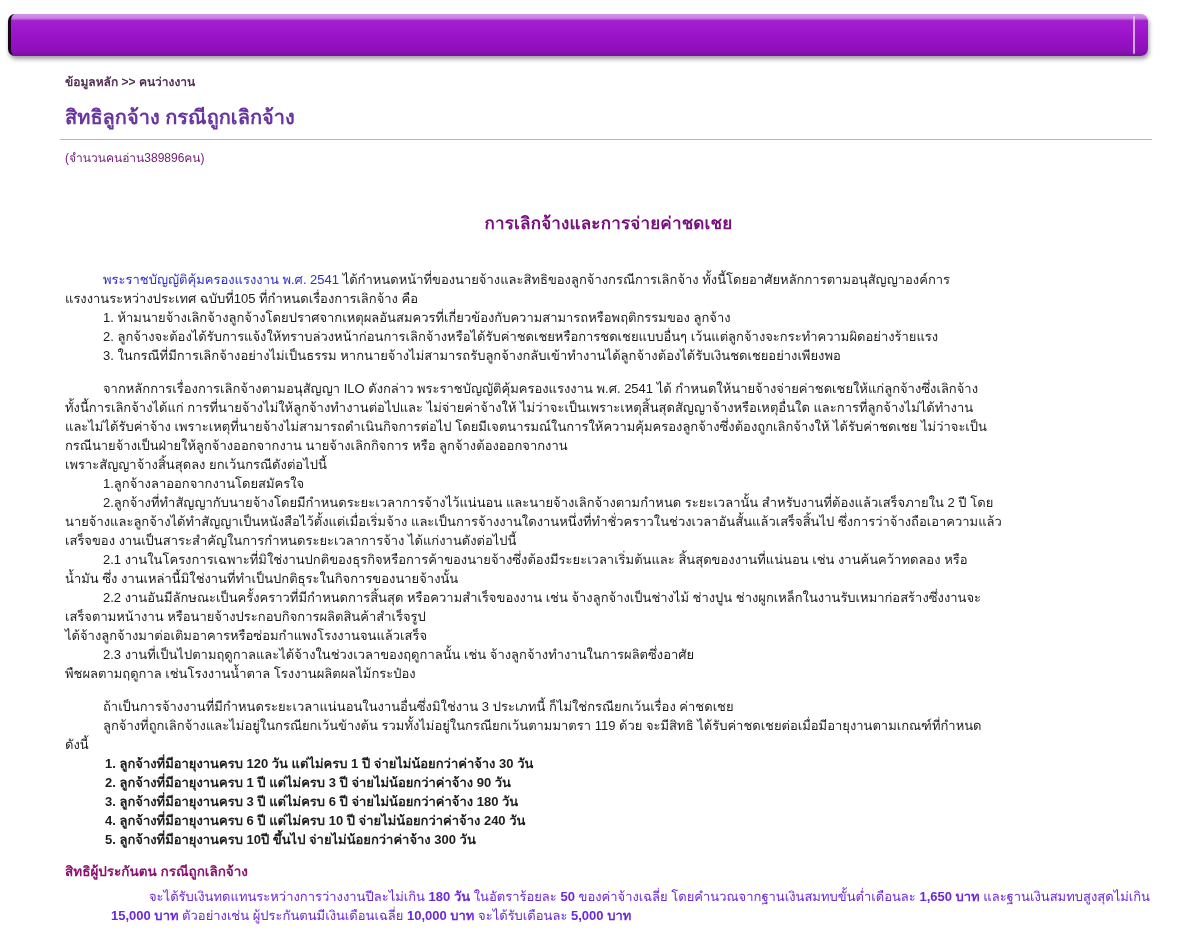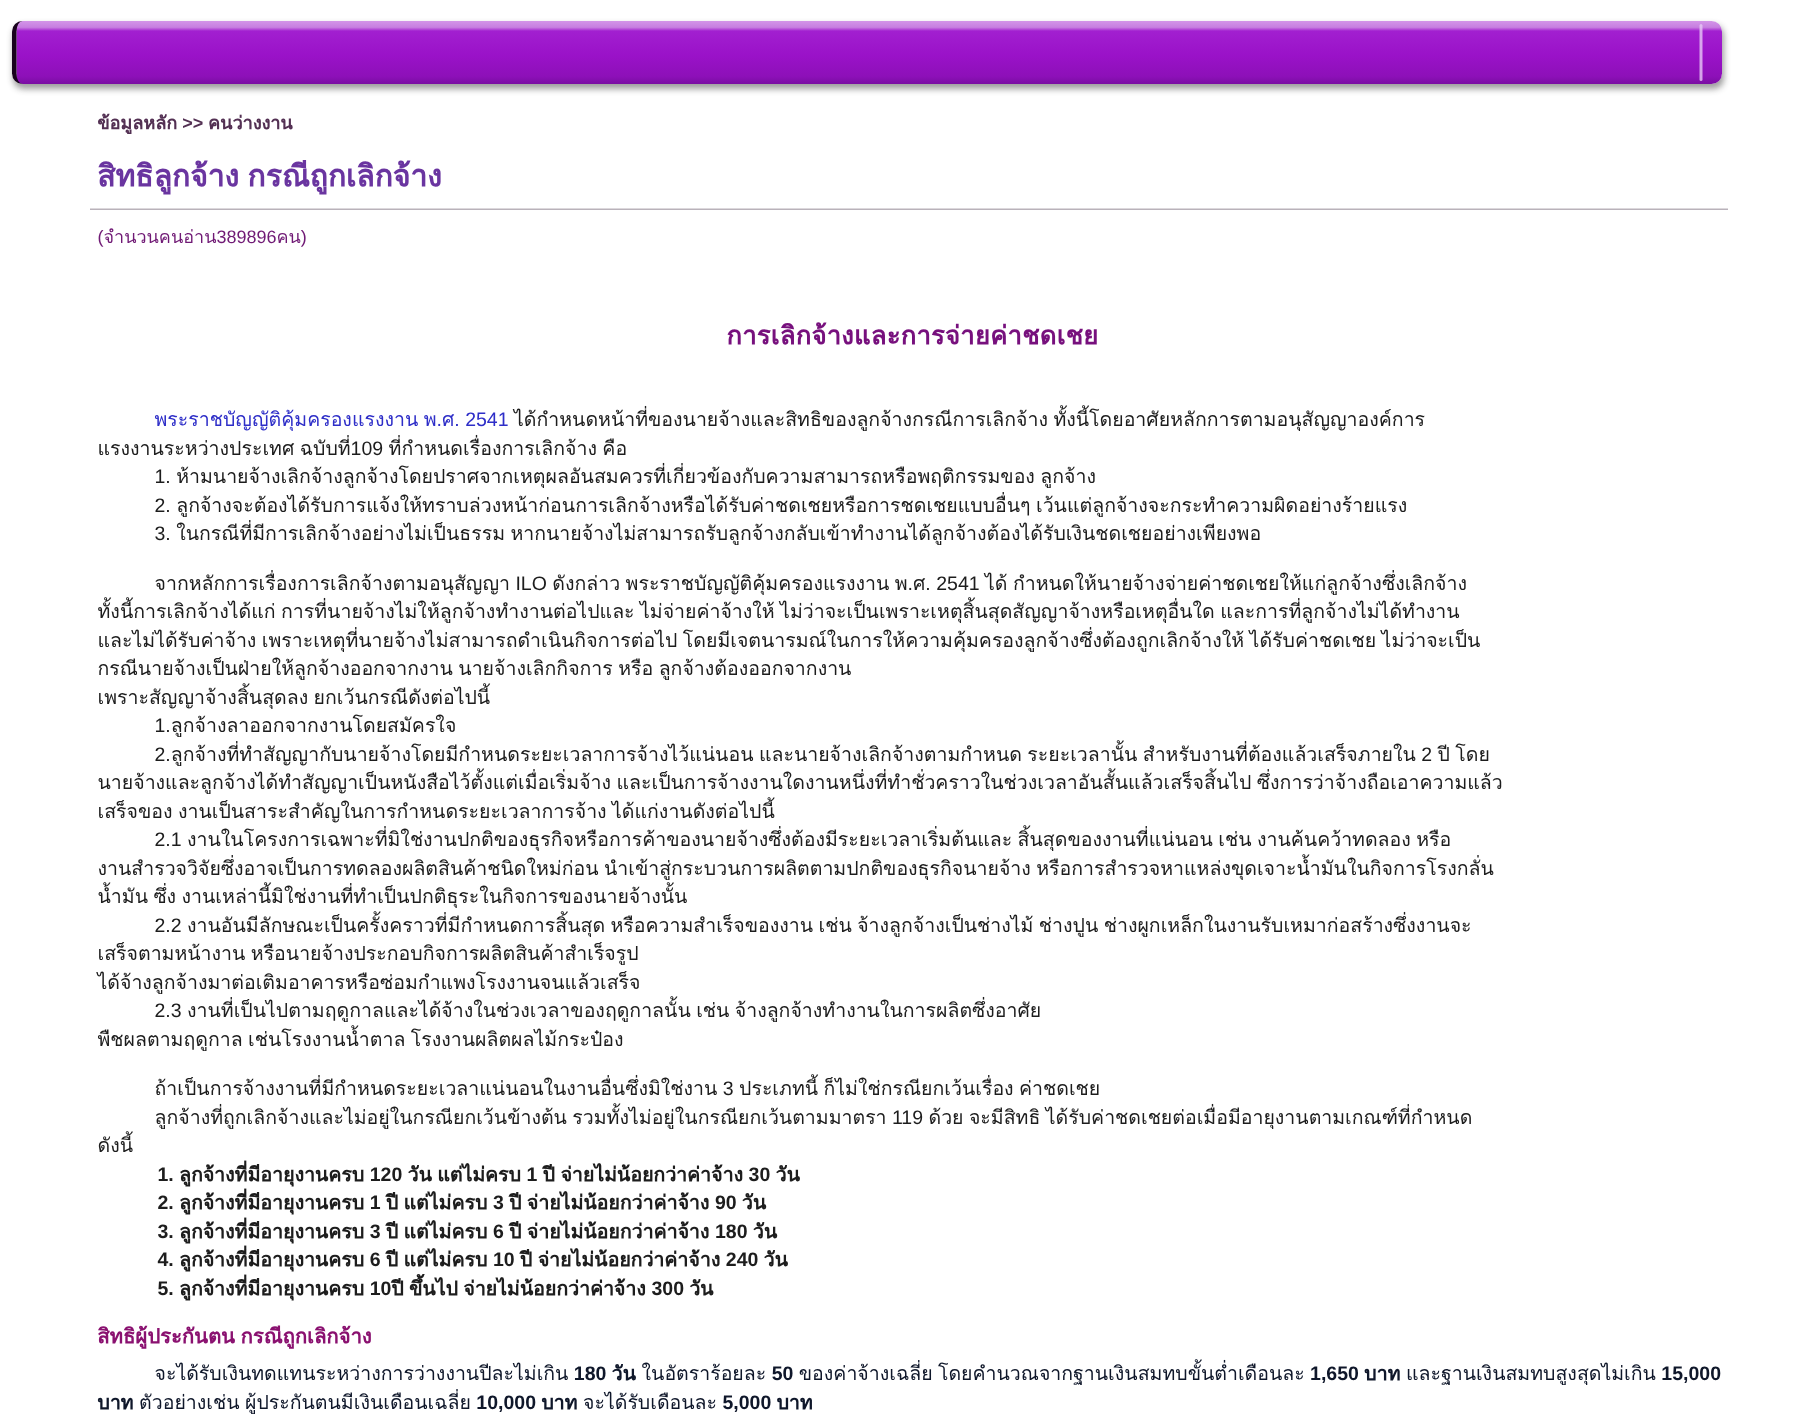--- a/index.html
+++ b/index.html
@@ -50,21 +50,21 @@
   .line{white-space:normal;}
   .ind{padding-left:38px;}
   .gap{margin-top:14px;}
   .link{color:#2e2ec8;cursor:pointer;}
   .rates{font-weight:bold;}
   .rates .line{padding-left:40px;}
   .insured-heading{
     margin-top:13px;font-size:13.5px;font-weight:bold;color:#8a1170;
   }
   .insured-para{
-    margin-top:6px;color:#0f172a;text-indent:38px;
+    margin-top:6px;color:#6d28d9;text-indent:38px;margin-left:46px;
   }
   .insured-para .b{font-weight:bold;}
 </style>
 </head>
 <body>
 
 <div class="banner"></div>
 
 <div class="breadcrumb">ข้อมูลหลัก &gt;&gt; คนว่างงาน</div>
 
@@ -73,41 +73,40 @@
 <hr class="rule">
 
 <div class="read-count">(จำนวนคนอ่าน389896คน)</div>
 
 <div class="article-heading">การเลิกจ้างและการจ่ายค่าชดเชย</div>
 
 <div class="content">
 
   <div>
     <div class="line ind"><span class="link">พระราชบัญญัติคุ้มครองแรงงาน พ.ศ. 2541</span><span> ได้กำหนดหน้าที่ของนายจ้างและสิทธิของลูกจ้างกรณีการเลิกจ้าง ทั้งนี้โดยอาศัยหลักการตามอนุสัญญาองค์การ</span></div>
-    <div class="line">แรงงานระหว่างประเทศ ฉบับที่109 ที่กำหนดเรื่องการเลิกจ้าง คือ</div>
+    <div class="line">แรงงานระหว่างประเทศ ฉบับที่105 ที่กำหนดเรื่องการเลิกจ้าง คือ</div>
     <div class="line ind">1. ห้ามนายจ้างเลิกจ้างลูกจ้างโดยปราศจากเหตุผลอันสมควรที่เกี่ยวข้องกับความสามารถหรือพฤติกรรมของ ลูกจ้าง</div>
     <div class="line ind">2. ลูกจ้างจะต้องได้รับการแจ้งให้ทราบล่วงหน้าก่อนการเลิกจ้างหรือได้รับค่าชดเชยหรือการชดเชยแบบอื่นๆ เว้นแต่ลูกจ้างจะกระทำความผิดอย่างร้ายแรง</div>
     <div class="line ind">3. ในกรณีที่มีการเลิกจ้างอย่างไม่เป็นธรรม หากนายจ้างไม่สามารถรับลูกจ้างกลับเข้าทำงานได้ลูกจ้างต้องได้รับเงินชดเชยอย่างเพียงพอ</div>
   </div>
 
   <div class="gap">
     <div class="line ind">จากหลักการเรื่องการเลิกจ้างตามอนุสัญญา ILO ดังกล่าว พระราชบัญญัติคุ้มครองแรงงาน พ.ศ. 2541 ได้ กำหนดให้นายจ้างจ่ายค่าชดเชยให้แก่ลูกจ้างซึ่งเลิกจ้าง</div>
     <div class="line">ทั้งนี้การเลิกจ้างได้แก่ การที่นายจ้างไม่ให้ลูกจ้างทำงานต่อไปและ ไม่จ่ายค่าจ้างให้ ไม่ว่าจะเป็นเพราะเหตุสิ้นสุดสัญญาจ้างหรือเหตุอื่นใด และการที่ลูกจ้างไม่ได้ทำงาน</div>
     <div class="line">และไม่ได้รับค่าจ้าง เพราะเหตุที่นายจ้างไม่สามารถดำเนินกิจการต่อไป โดยมีเจตนารมณ์ในการให้ความคุ้มครองลูกจ้างซึ่งต้องถูกเลิกจ้างให้ ได้รับค่าชดเชย ไม่ว่าจะเป็น</div>
     <div class="line">กรณีนายจ้างเป็นฝ่ายให้ลูกจ้างออกจากงาน นายจ้างเลิกกิจการ หรือ ลูกจ้างต้องออกจากงาน</div>
     <div class="line">เพราะสัญญาจ้างสิ้นสุดลง ยกเว้นกรณีดังต่อไปนี้</div>
   </div>
 
   <div>
     <div class="line ind">1.ลูกจ้างลาออกจากงานโดยสมัครใจ</div>
     <div class="line ind">2.ลูกจ้างที่ทำสัญญากับนายจ้างโดยมีกำหนดระยะเวลาการจ้างไว้แน่นอน และนายจ้างเลิกจ้างตามกำหนด ระยะเวลานั้น สำหรับงานที่ต้องแล้วเสร็จภายใน 2 ปี โดย</div>
     <div class="line">นายจ้างและลูกจ้างได้ทำสัญญาเป็นหนังสือไว้ตั้งแต่เมื่อเริ่มจ้าง และเป็นการจ้างงานใดงานหนึ่งที่ทำชั่วคราวในช่วงเวลาอันสั้นแล้วเสร็จสิ้นไป ซึ่งการว่าจ้างถือเอาความแล้ว</div>
     <div class="line">เสร็จของ งานเป็นสาระสำคัญในการกำหนดระยะเวลาการจ้าง ได้แก่งานดังต่อไปนี้</div>
     <div class="line ind">2.1 งานในโครงการเฉพาะที่มิใช่งานปกติของธุรกิจหรือการค้าของนายจ้างซึ่งต้องมีระยะเวลาเริ่มต้นและ สิ้นสุดของงานที่แน่นอน เช่น งานค้นคว้าทดลอง หรือ</div>
-    <div class="line">งานสำรวจวิจัยซึ่งอาจเป็นการทดลองผลิตสินค้าชนิดใหม่ก่อน นำเข้าสู่กระบวนการผลิตตามปกติของธุรกิจนายจ้าง หรือการสำรวจหาแหล่งขุดเจาะน้ำมันในกิจการโรงกลั่น</div>
     <div class="line">น้ำมัน ซึ่ง งานเหล่านี้มิใช่งานที่ทำเป็นปกติธุระในกิจการของนายจ้างนั้น</div>
     <div class="line ind">2.2 งานอันมีลักษณะเป็นครั้งคราวที่มีกำหนดการสิ้นสุด หรือความสำเร็จของงาน เช่น จ้างลูกจ้างเป็นช่างไม้ ช่างปูน ช่างผูกเหล็กในงานรับเหมาก่อสร้างซึ่งงานจะ</div>
     <div class="line">เสร็จตามหน้างาน หรือนายจ้างประกอบกิจการผลิตสินค้าสำเร็จรูป</div>
     <div class="line">ได้จ้างลูกจ้างมาต่อเติมอาคารหรือซ่อมกำแพงโรงงานจนแล้วเสร็จ</div>
     <div class="line ind">2.3 งานที่เป็นไปตามฤดูกาลและได้จ้างในช่วงเวลาของฤดูกาลนั้น เช่น จ้างลูกจ้างทำงานในการผลิตซึ่งอาศัย</div>
     <div class="line">พืชผลตามฤดูกาล เช่นโรงงานน้ำตาล โรงงานผลิตผลไม้กระป๋อง</div>
   </div>
 
   <div class="gap">
     <div class="line ind">ถ้าเป็นการจ้างงานที่มีกำหนดระยะเวลาแน่นอนในงานอื่นซึ่งมิใช่งาน 3 ประเภทนี้ ก็ไม่ใช่กรณียกเว้นเรื่อง ค่าชดเชย</div>

